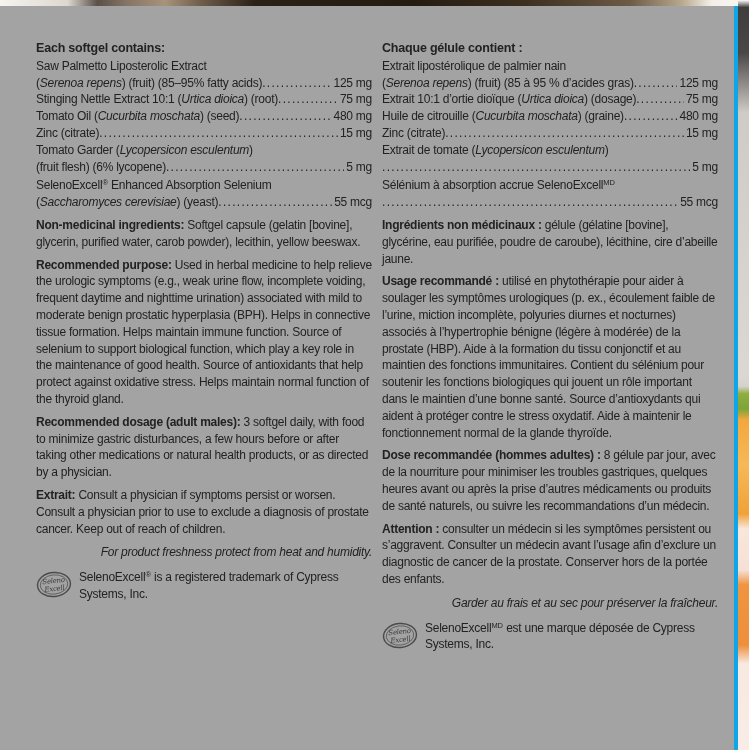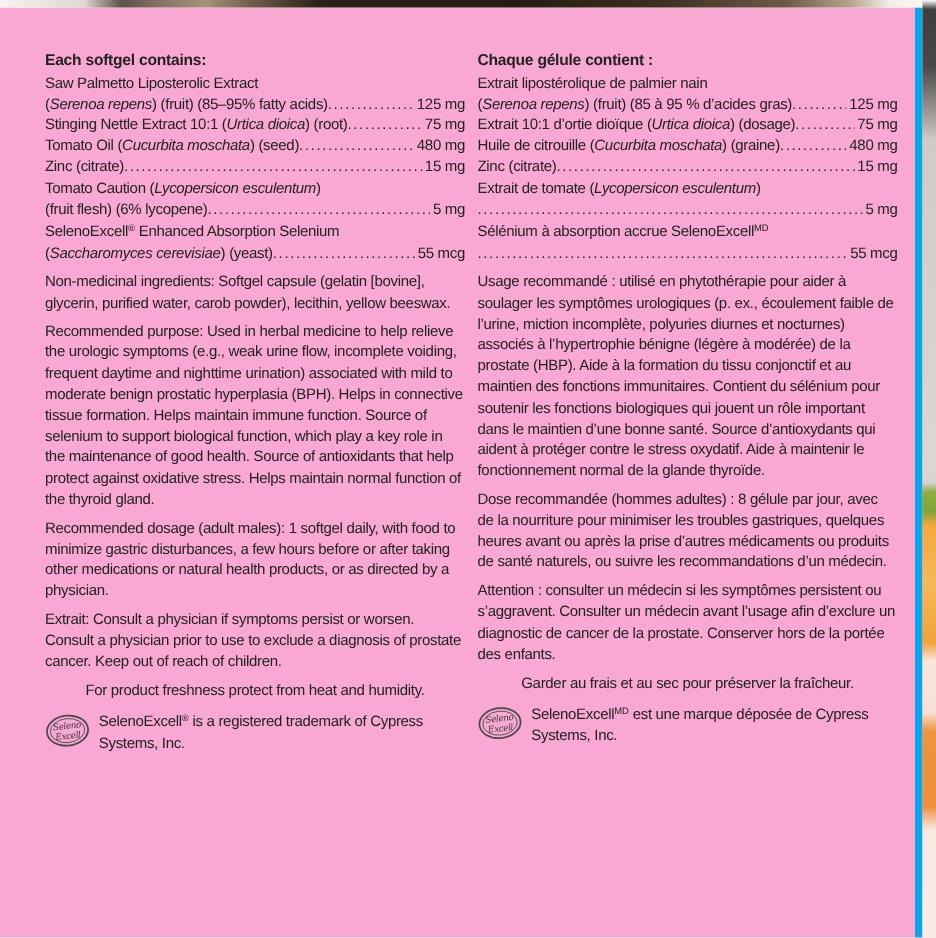--- a/index.html
+++ b/index.html
@@ -17,38 +17,38 @@
   }
   .right-strip{
     position:absolute;right:0;top:0;width:11px;height:750px;
     background:linear-gradient(180deg,
       #fdfdfc 0%, #3f3e3c 1%, #4a4846 7%, #8b8885 11%, #cfccc7 15%,
       #dbd8d3 50%, #d6d3ce 51.5%, #8fae3e 52.5%, #7da438 54.5%,
       #f3a83e 56%, #f6b858 62%, #f0a238 68.5%, #f8e7db 70.5%,
       #f6e0d6 76%, #ef9440 78%, #ee8f3c 86%, #f8e9e1 88.5%, #f9ece6 100%);
   }
   .label-panel{
-    position:absolute;left:0;top:6px;right:11px;bottom:0;background:#f9a8d4;
-    border-right:6px solid #0ea5e9;box-sizing:border-box;
+    position:absolute;left:0;top:6px;right:11px;bottom:0;background:#a3a3a3;
+    border-right:4px solid #0ea5e9;box-sizing:border-box;
     padding:34px 20px 0 36px;display:flex;gap:10px;
   }
   .col{width:336px;font-size:12px;line-height:16.8px;letter-spacing:-0.25px;}
   .hdr{font-size:12.5px;font-weight:bold;margin:0 0 1px 0;letter-spacing:-0.2px;}
   .ing-list{margin:0 0 2px 0;}
   .ing-line{display:flex;align-items:center;}
   .ing-line .txt{white-space:nowrap;}
   .plain{display:block;white-space:nowrap;overflow:hidden;}
   .dots{flex:1 1 0;overflow:hidden;white-space:nowrap;min-width:6px;}
   .dots::after{content:"....................................................................................................";letter-spacing:1.3px;}
   .amt{white-space:nowrap;padding-left:2px;}
   .para{margin:6px 0 0 0;}
-  .b{font-weight:normal;text-align:right;}
+  .b{font-weight:bold;text-align:right;}
   .it{font-style:italic;}
   .sup{font-size:7.5px;vertical-align:4px;letter-spacing:0;}
-  .note{margin:7px 0 0 0;text-align:center;}
+  .note{margin:7px 0 0 0;font-style:italic;text-align:right;}
   .tm-row{margin:6px 0 0 0;display:flex;align-items:center;gap:7px;}
   .tm-text{display:block;max-width:280px;}
   .seal{flex:0 0 auto;transform:rotate(-6deg);}
 </style>
 </head>
 <body>
 
 <div class="stage">
   <div class="label-panel">
 
@@ -78,42 +78,42 @@
             </div>
           </div>
           <div>
             <div class="ing-line">
               <span class="txt"><span>Zinc (citrate)</span></span>
               <span class="dots"></span>
               <span class="amt">15 mg</span>
             </div>
           </div>
           <div>
-            <div class="plain"><span>Tomato Caution (</span><span class="it">Lycopersicon esculentum</span><span>)</span></div>
+            <div class="plain"><span>Tomato Garder (</span><span class="it">Lycopersicon esculentum</span><span>)</span></div>
             <div class="ing-line">
               <span class="txt"><span>(fruit flesh) (6% lycopene)</span></span>
               <span class="dots"></span>
               <span class="amt">5 mg</span>
             </div>
           </div>
           <div>
             <div class="plain"><span>SelenoExcell</span><span class="sup">®</span><span> Enhanced Absorption Selenium</span></div>
             <div class="ing-line">
               <span class="txt"><span>(</span><span class="it">Saccharomyces cerevisiae</span><span>) (yeast) </span></span>
               <span class="dots"></span>
               <span class="amt">55 mcg</span>
             </div>
           </div>
         </div>
 
       <p class="para"><span class="b">Non-medicinal ingredients:</span><span> Softgel capsule (gelatin [bovine], glycerin, purified water, carob powder), lecithin, yellow beeswax.</span></p>
 
       <p class="para"><span class="b">Recommended purpose:</span><span> Used in herbal medicine to help relieve the urologic symptoms (e.g., weak urine flow, incomplete voiding, frequent daytime and nighttime urination) associated with mild to moderate benign prostatic hyperplasia (BPH). Helps in connective tissue formation. Helps maintain immune function. Source of selenium to support biological function, which play a key role in the maintenance of good health. Source of antioxidants that help protect against oxidative stress. Helps maintain normal function of the thyroid gland.</span></p>
 
-      <p class="para"><span class="b">Recommended dosage (adult males):</span><span> 1 softgel daily, with food to minimize gastric disturbances, a few hours before or after taking other medications or natural health products, or as directed by a physician.</span></p>
+      <p class="para"><span class="b">Recommended dosage (adult males):</span><span> 3 softgel daily, with food to minimize gastric disturbances, a few hours before or after taking other medications or natural health products, or as directed by a physician.</span></p>
 
       <p class="para"><span class="b">Extrait:</span><span> Consult a physician if symptoms persist or worsen. Consult a physician prior to use to exclude a diagnosis of prostate cancer. Keep out of reach of children.</span></p>
 
       <p class="note">For product freshness protect from heat and humidity.</p>
 
       <div class="tm-row">
         <svg class="seal" width="36" height="27" viewBox="0 0 36 27">
           <ellipse cx="18" cy="13.5" rx="16.5" ry="12" fill="none" stroke="#4a4a4a" stroke-width="1.4"></ellipse>
           <ellipse cx="18" cy="13.5" rx="13.8" ry="9.6" fill="none" stroke="#4a4a4a" stroke-width="0.7"></ellipse>
           <text x="18" y="12" text-anchor="middle" font-family="DejaVu Serif, serif" font-style="italic" font-size="7" fill="#3a3a3a">Seleno</text>
@@ -164,20 +164,21 @@
           </div>
           <div>
             <div class="plain"><span>Sélénium à absorption accrue SelenoExcell</span><span class="sup">MD</span></div>
             <div class="ing-line">
               <span class="dots"></span>
               <span class="amt">55 mcg</span>
             </div>
           </div>
         </div>
 
+      <p class="para"><span class="b">Ingrédients non médicinaux :</span><span> gélule (gélatine [bovine], glycérine, eau purifiée, poudre de caroube), lécithine, cire d’abeille jaune.</span></p>
 
       <p class="para"><span class="b">Usage recommandé :</span><span> utilisé en phytothérapie pour aider à soulager les symptômes urologiques (p. ex., écoulement faible de l’urine, miction incomplète, polyuries diurnes et nocturnes) associés à l’hypertrophie bénigne (légère à modérée) de la prostate (HBP). Aide à la formation du tissu conjonctif et au maintien des fonctions immunitaires. Contient du sélénium pour soutenir les fonctions biologiques qui jouent un rôle important dans le maintien d’une bonne santé. Source d’antioxydants qui aident à protéger contre le stress oxydatif. Aide à maintenir le fonctionnement normal de la glande thyroïde.</span></p>
 
       <p class="para"><span class="b">Dose recommandée (hommes adultes) :</span><span> 8 gélule par jour, avec de la nourriture pour minimiser les troubles gastriques, quelques heures avant ou après la prise d’autres médicaments ou produits de santé naturels, ou suivre les recommandations d’un médecin.</span></p>
 
       <p class="para"><span class="b">Attention :</span><span> consulter un médecin si les symptômes persistent ou s’aggravent. Consulter un médecin avant l’usage afin d’exclure un diagnostic de cancer de la prostate. Conserver hors de la portée des enfants.</span></p>
 
       <p class="note">Garder au frais et au sec pour préserver la fraîcheur.</p>
 
       <div class="tm-row">

